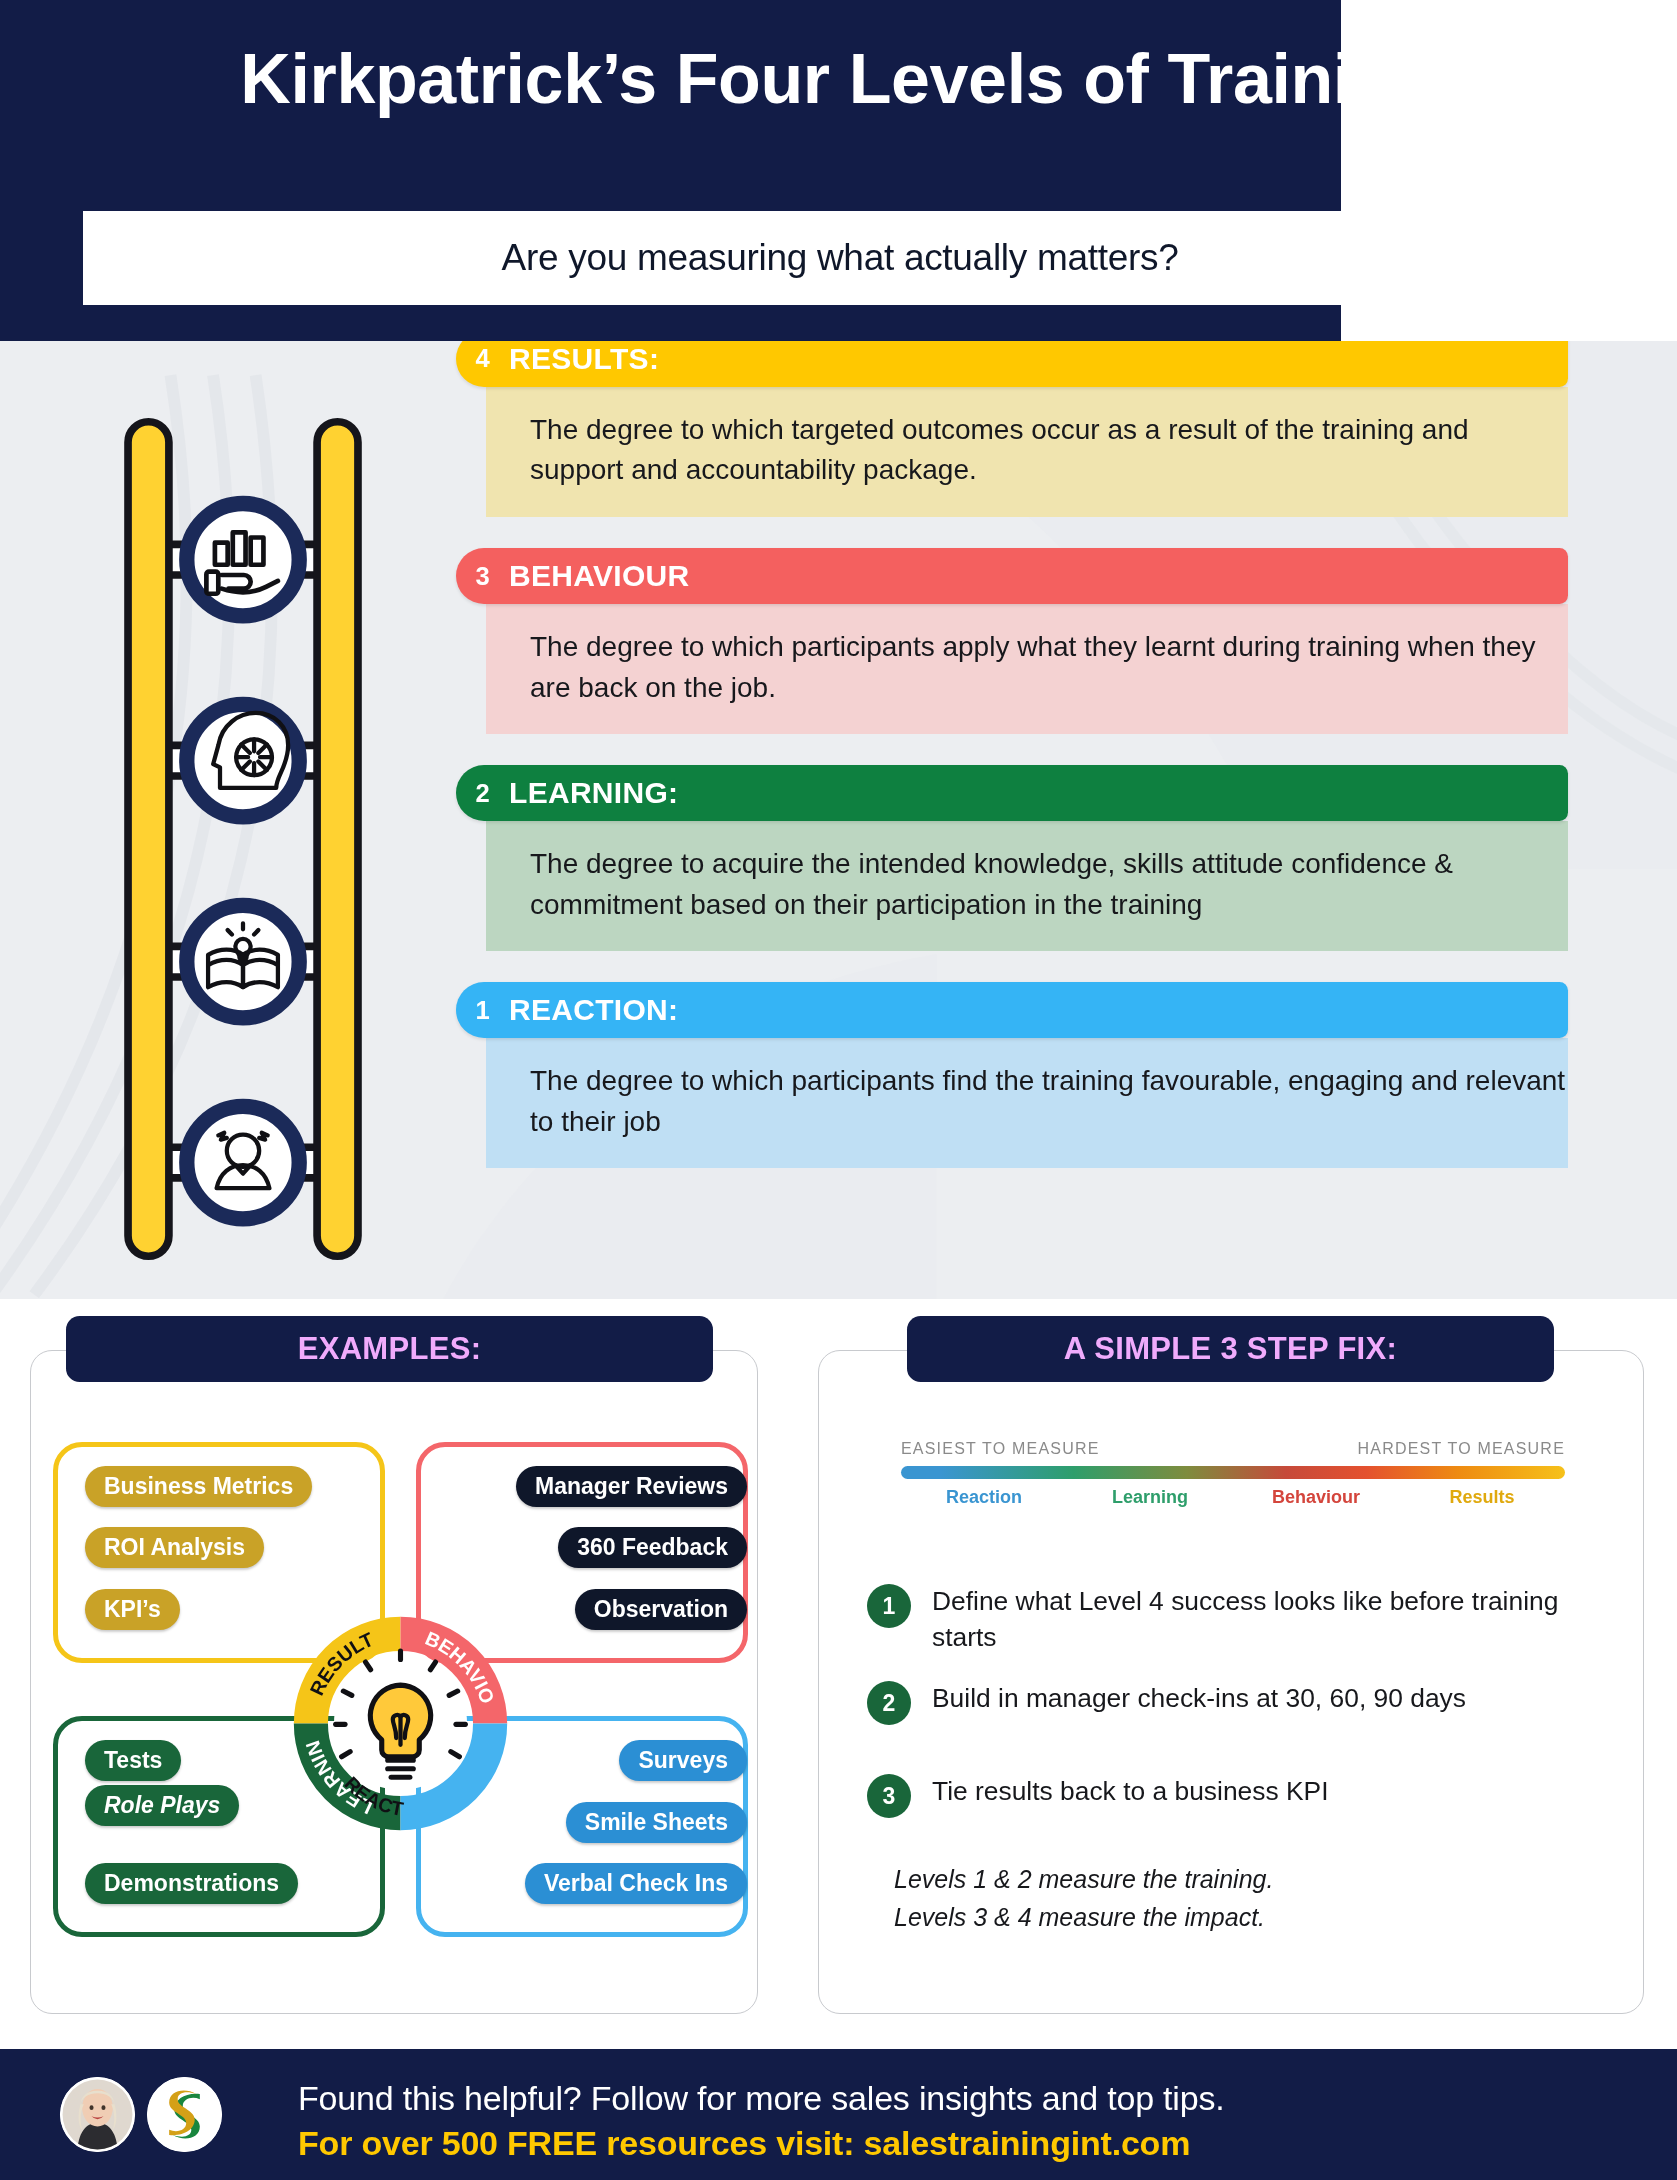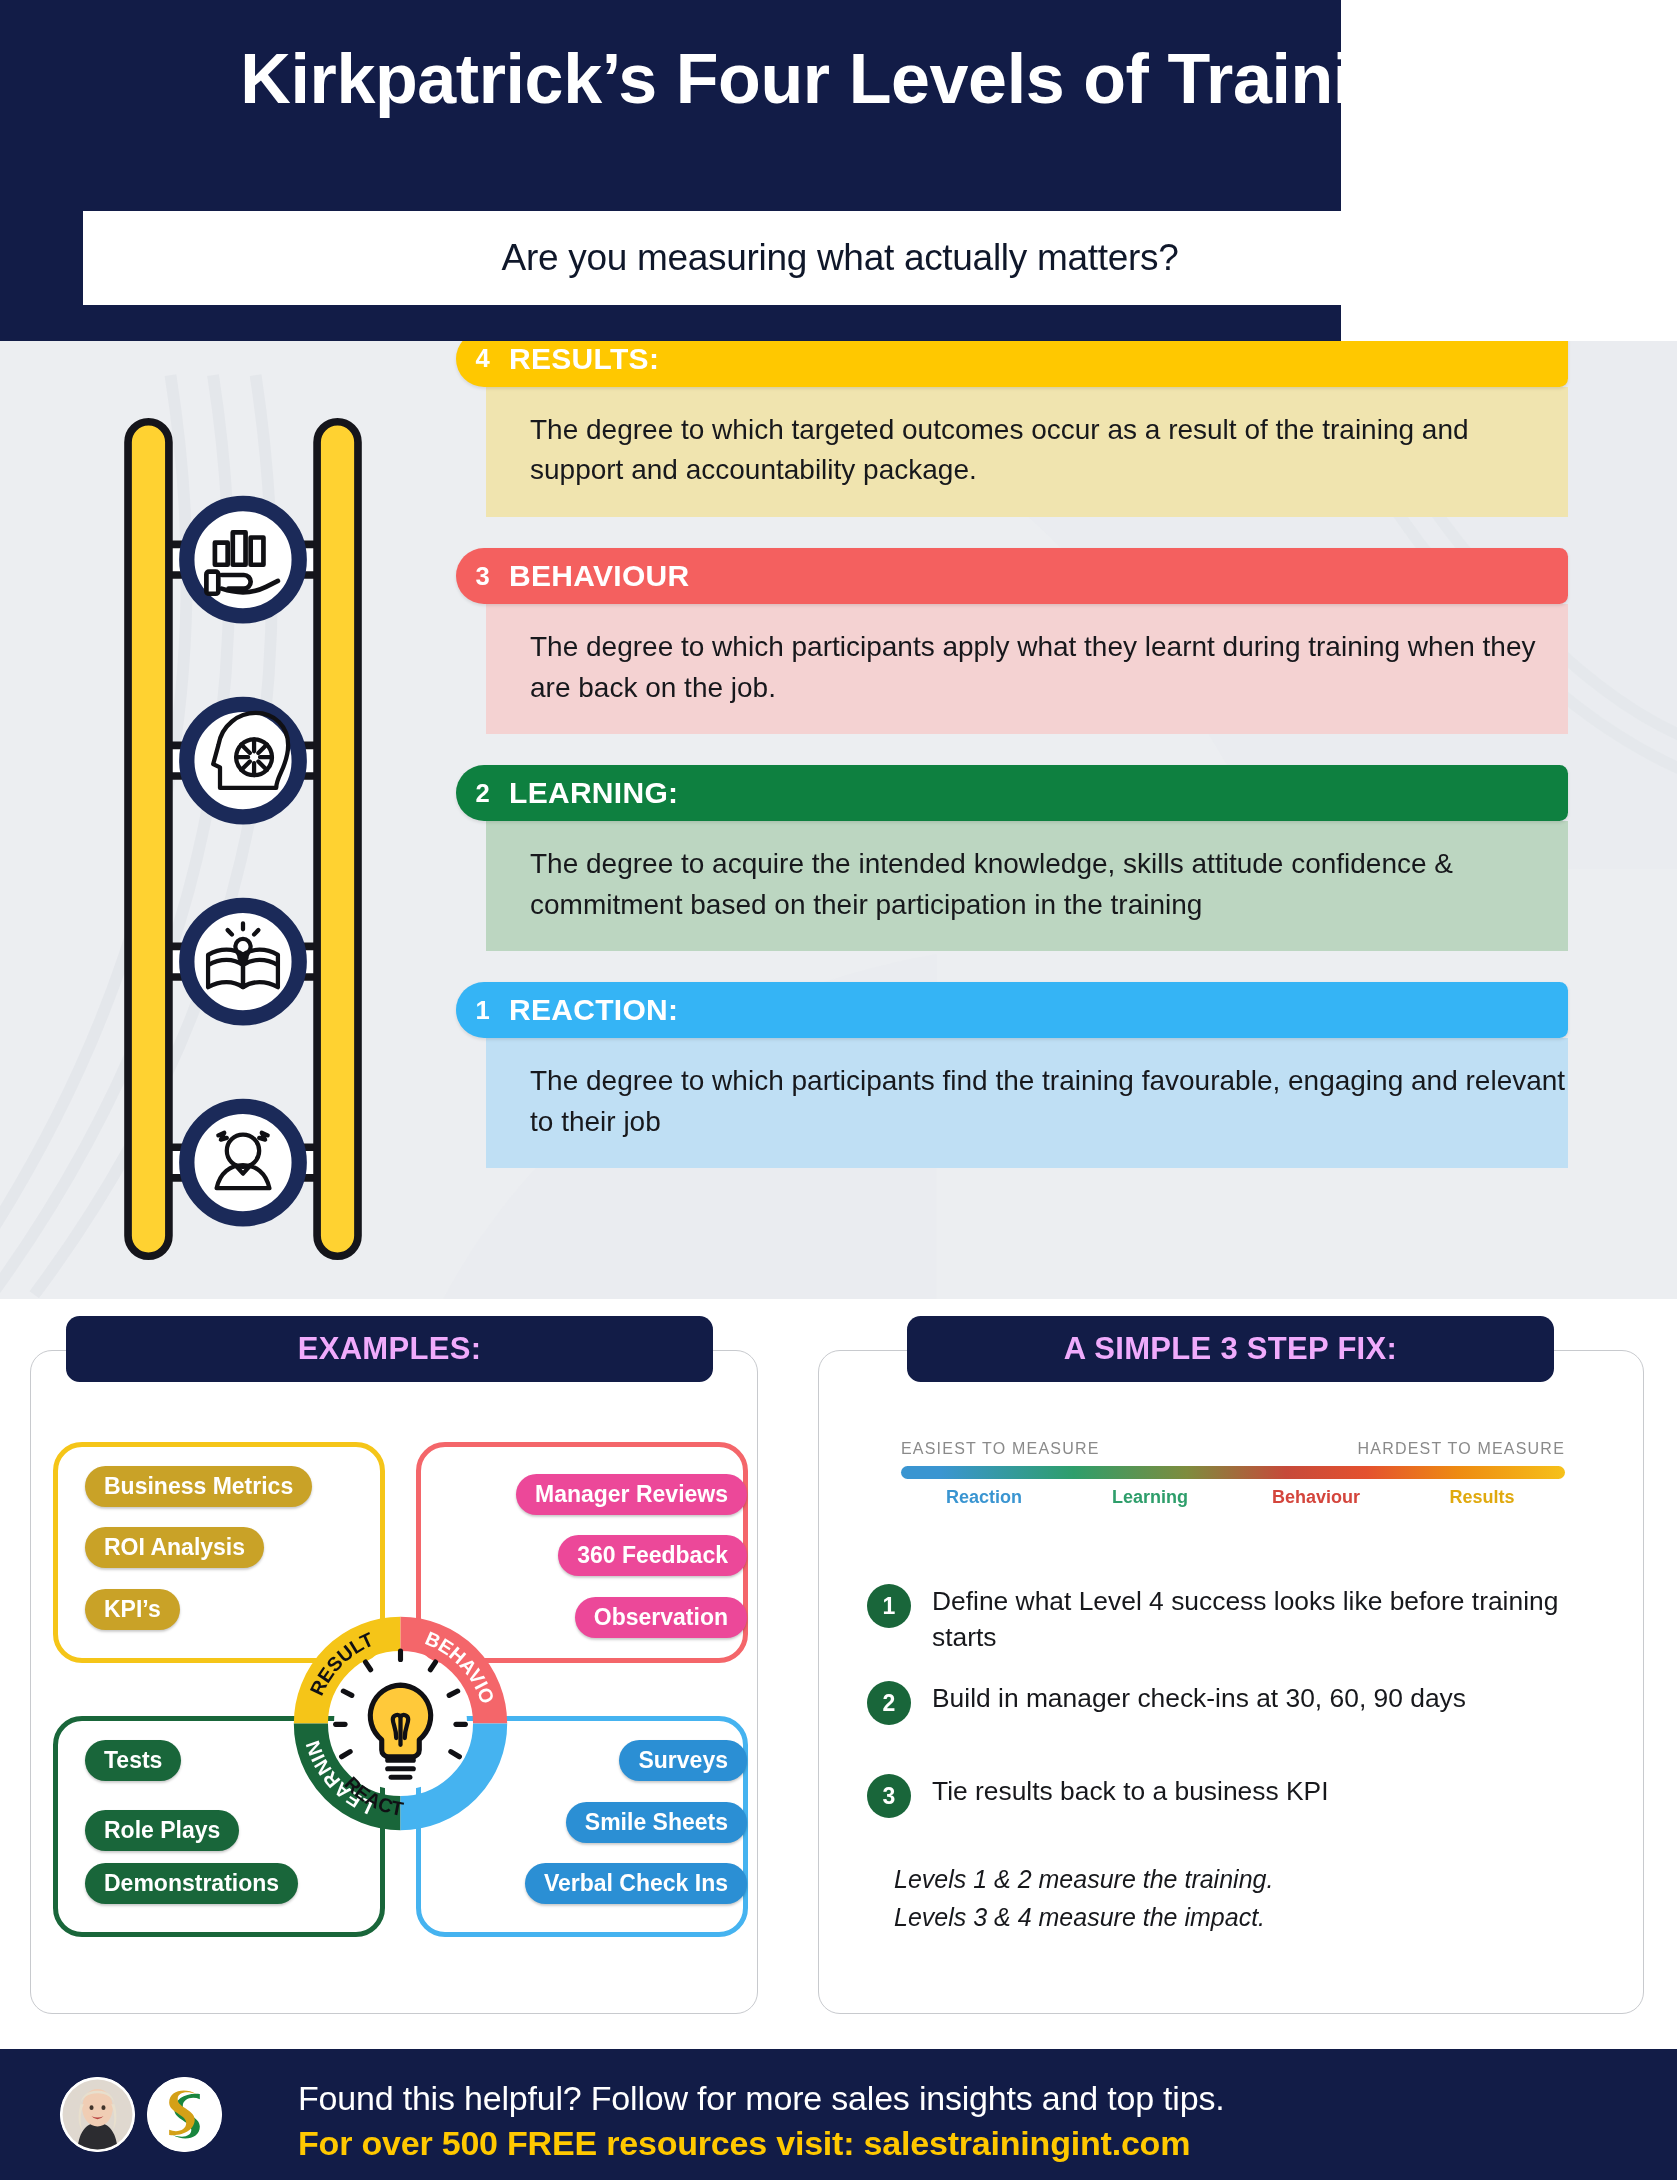--- a/index.html
+++ b/index.html
@@ -118,21 +118,21 @@
     border-radius: 20.4px;
     display: flex; align-items: center; justify-content: center;
     color: #ffffff;
     font-size: 23px;
     font-weight: bold;
     padding: 0 19px;
     white-space: nowrap;
     box-shadow: 0 1.7px 2.6px rgba(0,0,0,.22);
   }
   .p-gold  { background: #C9A227; }
-  .p-red   { background: #ec4899; margin-top: 8px; }
+  .p-red   { background: #0f172a; }
   .p-green { background: #19663A; }
   .p-blue  { background: #2B8FD4; }
 
   
   .hub { position: absolute; left: 287px; top: 311px; width: 227px; height: 227px; }
 
   
   .scale-wrap { position: absolute; left: 901px; top: 141px; width: 664px; }
   .scale-labels { display: flex; justify-content: space-between;
     font-size: 16px; letter-spacing: 1.2px; color: #8a8a8a; }
@@ -304,21 +304,21 @@
 
   <div class="pill p-gold" style="left:85px; top:167px;">Business Metrics</div>
   <div class="pill p-gold" style="left:85px; top:228px;">ROI Analysis</div>
   <div class="pill p-gold" style="left:85px; top:290px;">KPI’s</div>
 
   <div class="pill p-red" style="right:930px; top:167px;">Manager Reviews</div>
   <div class="pill p-red" style="right:930px; top:228px;">360 Feedback</div>
   <div class="pill p-red" style="right:930px; top:290px;">Observation</div>
 
   <div class="pill p-green" style="left:85px; top:441px;">Tests</div>
-  <div class="pill p-green" style="left:85px; top:511px;">Role Plays</div>
+  <div class="pill p-green" style="left:85px; top:486px;font-style:italic;">Role Plays</div>
   <div class="pill p-green" style="left:85px; top:564px;">Demonstrations</div>
 
   <div class="pill p-blue" style="right:930px; top:441px;">Surveys</div>
   <div class="pill p-blue" style="right:930px; top:503px;">Smile Sheets</div>
   <div class="pill p-blue" style="right:930px; top:564px;">Verbal Check Ins</div>
 
   <svg class="hub" width="227" height="227" viewBox="0 0 266 266">
     <defs>
 
       <path id="arcRES" d="M 38,110 A 108,108 0 0 1 110,38" fill="none"></path>

